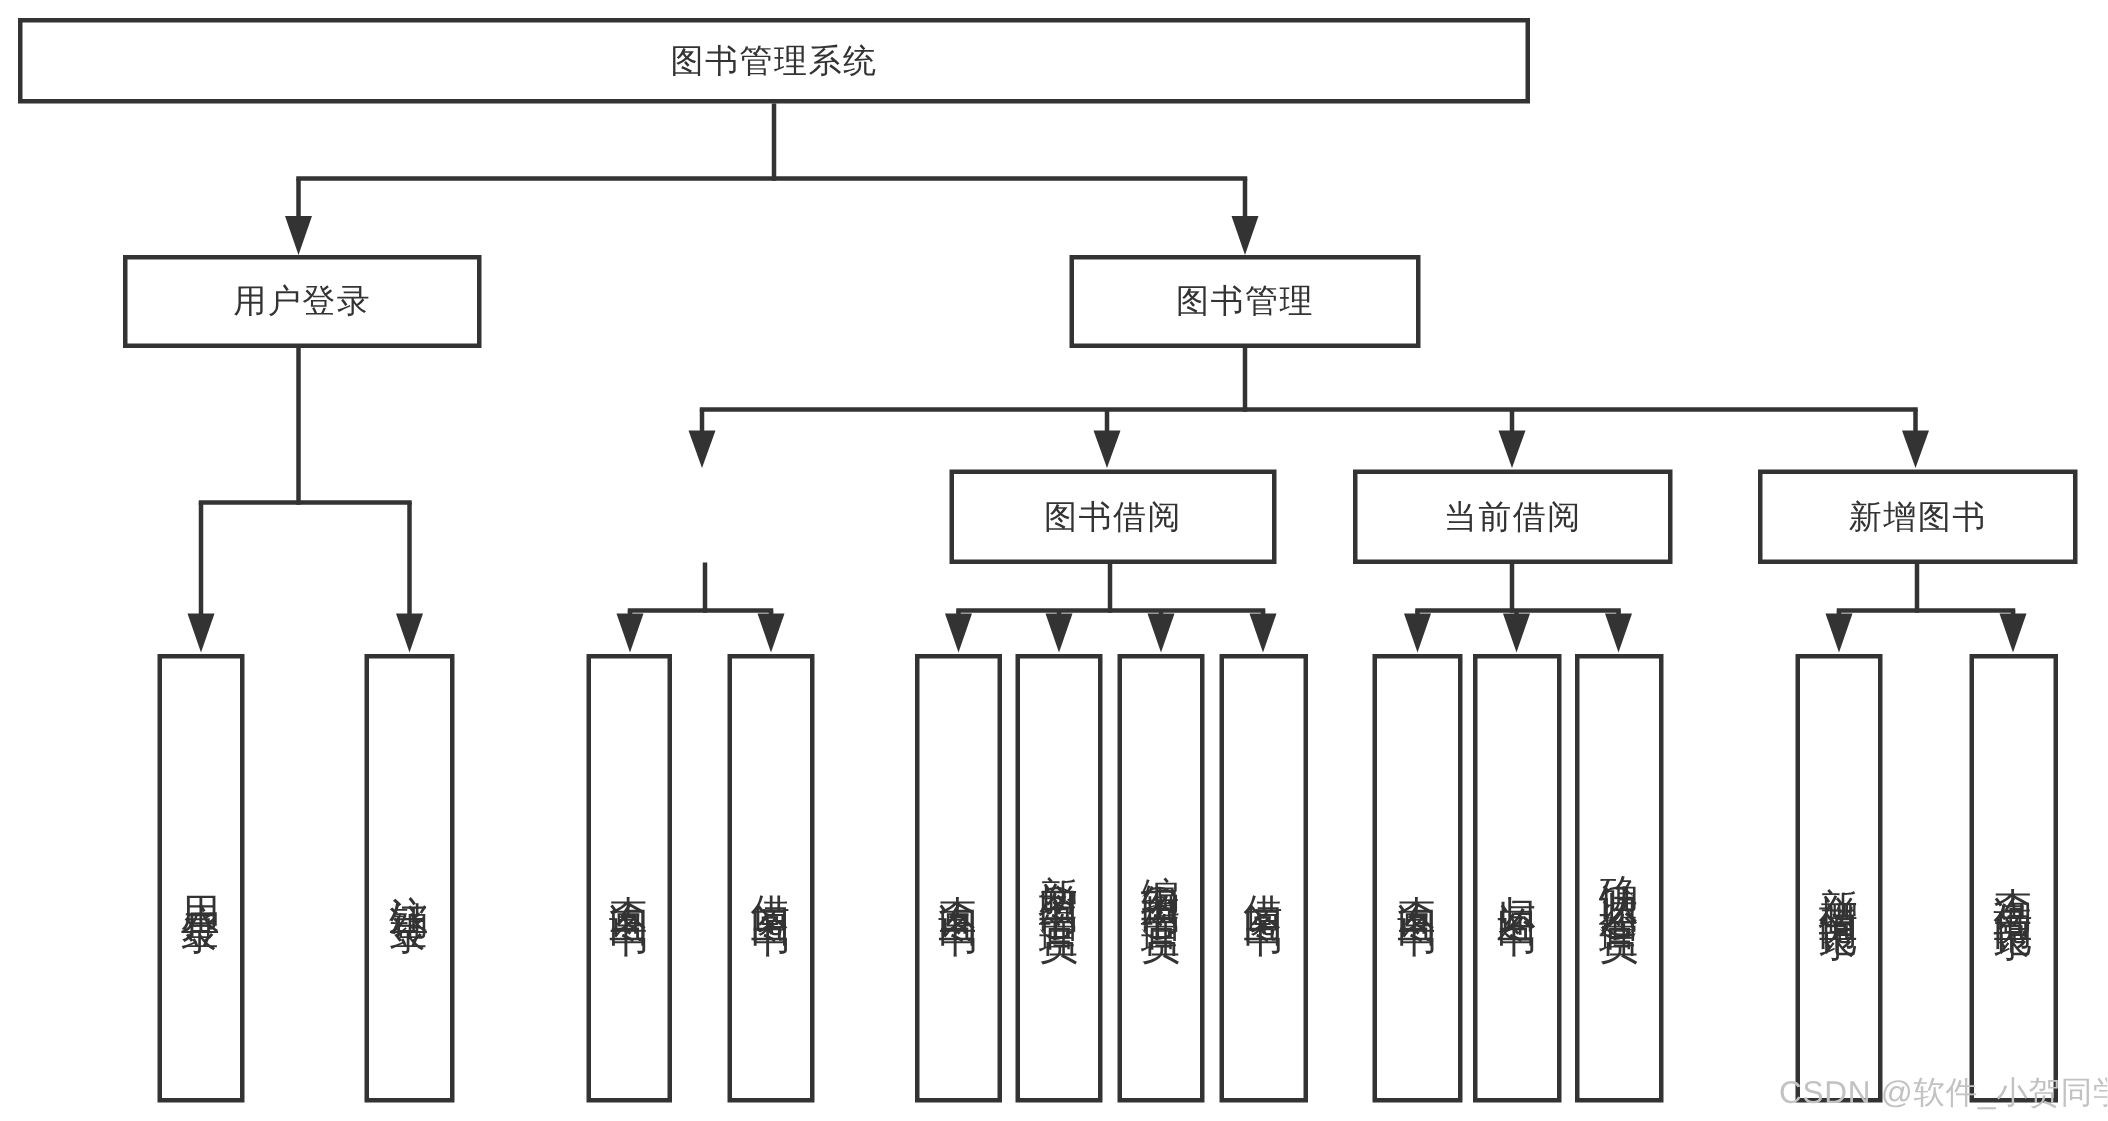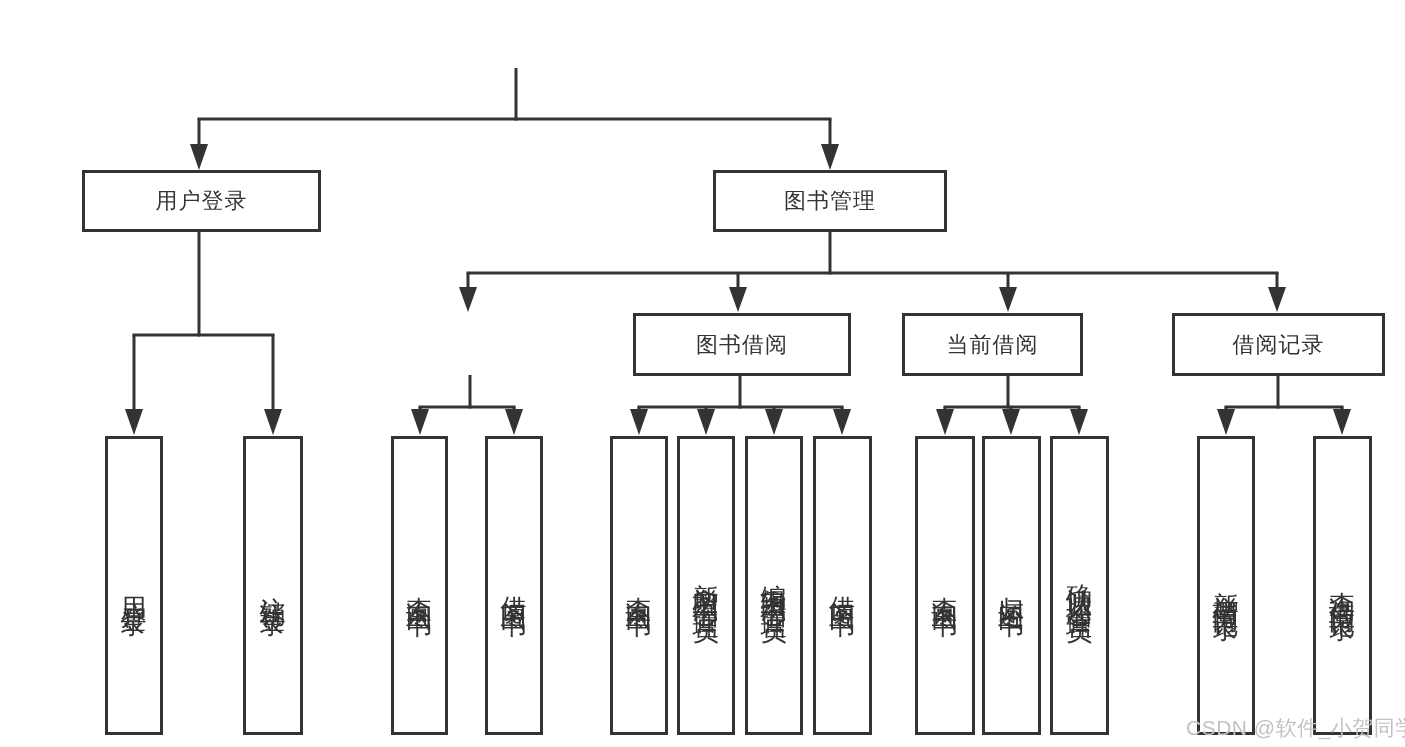--- a/index.html
+++ b/index.html
@@ -36,21 +36,21 @@
     white-space:nowrap;
   }
   
   #n-root{left:12px;top:12px;width:1008px;height:57px;}
   
   #n-user-login{left:82px;top:170px;width:239px;height:62px;}
   #n-book-mgmt{left:713px;top:170px;width:234px;height:62px;}
   
   #n-new-rec{left:363px;top:313px;width:214px;height:63px;}
   #n-book-borrow{left:633px;top:313px;width:218px;height:63px;}
-  #n-cur-borrow{left:902px;top:313px;width:181px;height:63px;}
+  #n-cur-borrow{left:902px;top:313px;width:213px;height:63px;}
   #n-bor-record{left:1172px;top:313px;width:213px;height:63px;}
   
   .leaf{top:436px;height:299px;}
   #n-l-user-login{left:105px;width:58px;}
   #n-l-logout{left:243px;width:60px;}
   #n-rec-query{left:391px;width:57px;}
   #n-rec-borrow{left:485px;width:58px;}
   #n-bb-query{left:610px;width:58px;}
   #n-bb-add{left:677px;width:58px;}
   #n-bb-edit{left:745px;width:58px;}
@@ -130,36 +130,39 @@
     <polygon points="1070,409 1088,409 1079,435"></polygon>
 
     <line x1="1278" y1="375" x2="1278" y2="408.5"></line>
     <line x1="1224.5" y1="407" x2="1343.5" y2="407"></line>
     <line x1="1226" y1="407" x2="1226" y2="413"></line>
     <polygon points="1217,409 1235,409 1226,435"></polygon>
     <line x1="1342" y1="407" x2="1342" y2="413"></line>
     <polygon points="1333,409 1351,409 1342,435"></polygon>
   </svg>
 
+  <div class="box h" id="n-root">
+    <span class="lbl">图书管理系统</span>
+  </div>
 
   <div class="box h" id="n-user-login">
     <span class="lbl">用户登录</span>
   </div>
   <div class="box h" id="n-book-mgmt">
     <span class="lbl">图书管理</span>
   </div>
 
   <div class="box h" id="n-book-borrow">
     <span class="lbl">图书借阅</span>
   </div>
   <div class="box h" id="n-cur-borrow">
     <span class="lbl">当前借阅</span>
   </div>
   <div class="box h" id="n-bor-record">
-    <span class="lbl">借阅记录</span>
+    <span class="lbl">新增图书</span>
   </div>
 
   <div class="box v leaf" id="n-l-user-login">
     <span class="lbl">用户登录</span>
   </div>
   <div class="box v leaf" id="n-l-logout">
     <span class="lbl">注销登录</span>
   </div>
   <div class="box v leaf" id="n-rec-query">
     <span class="lbl">查询图书</span>

